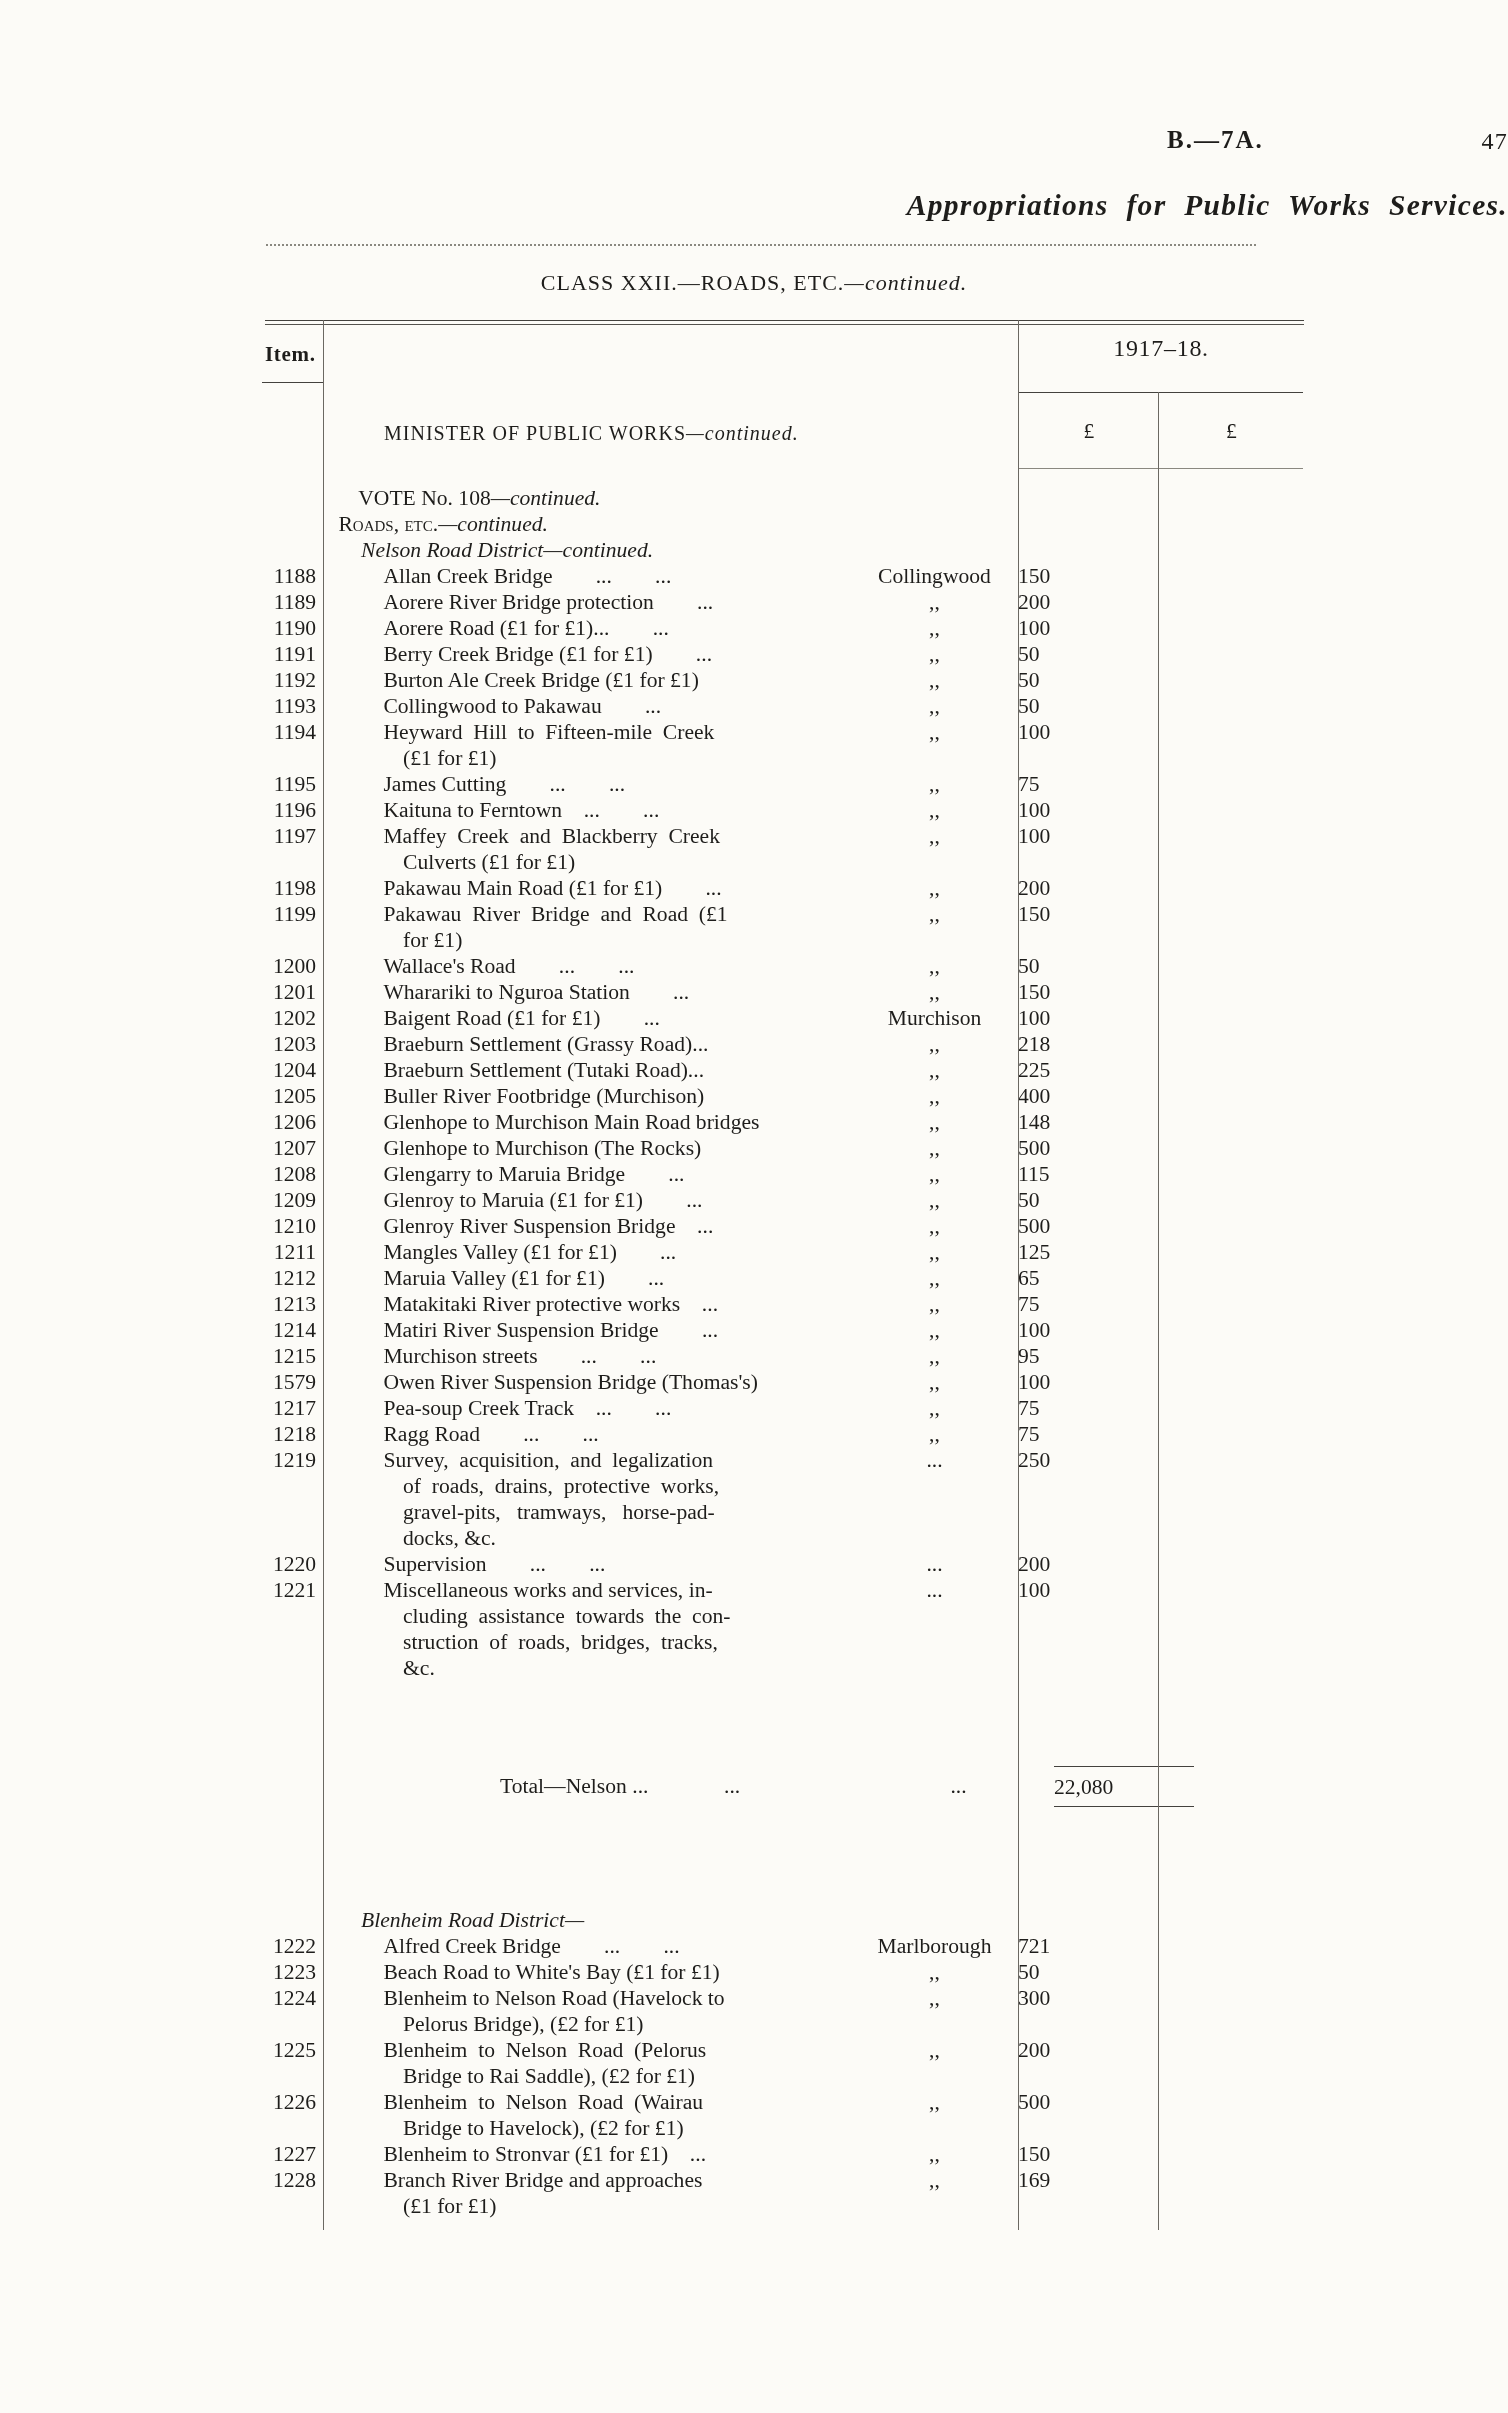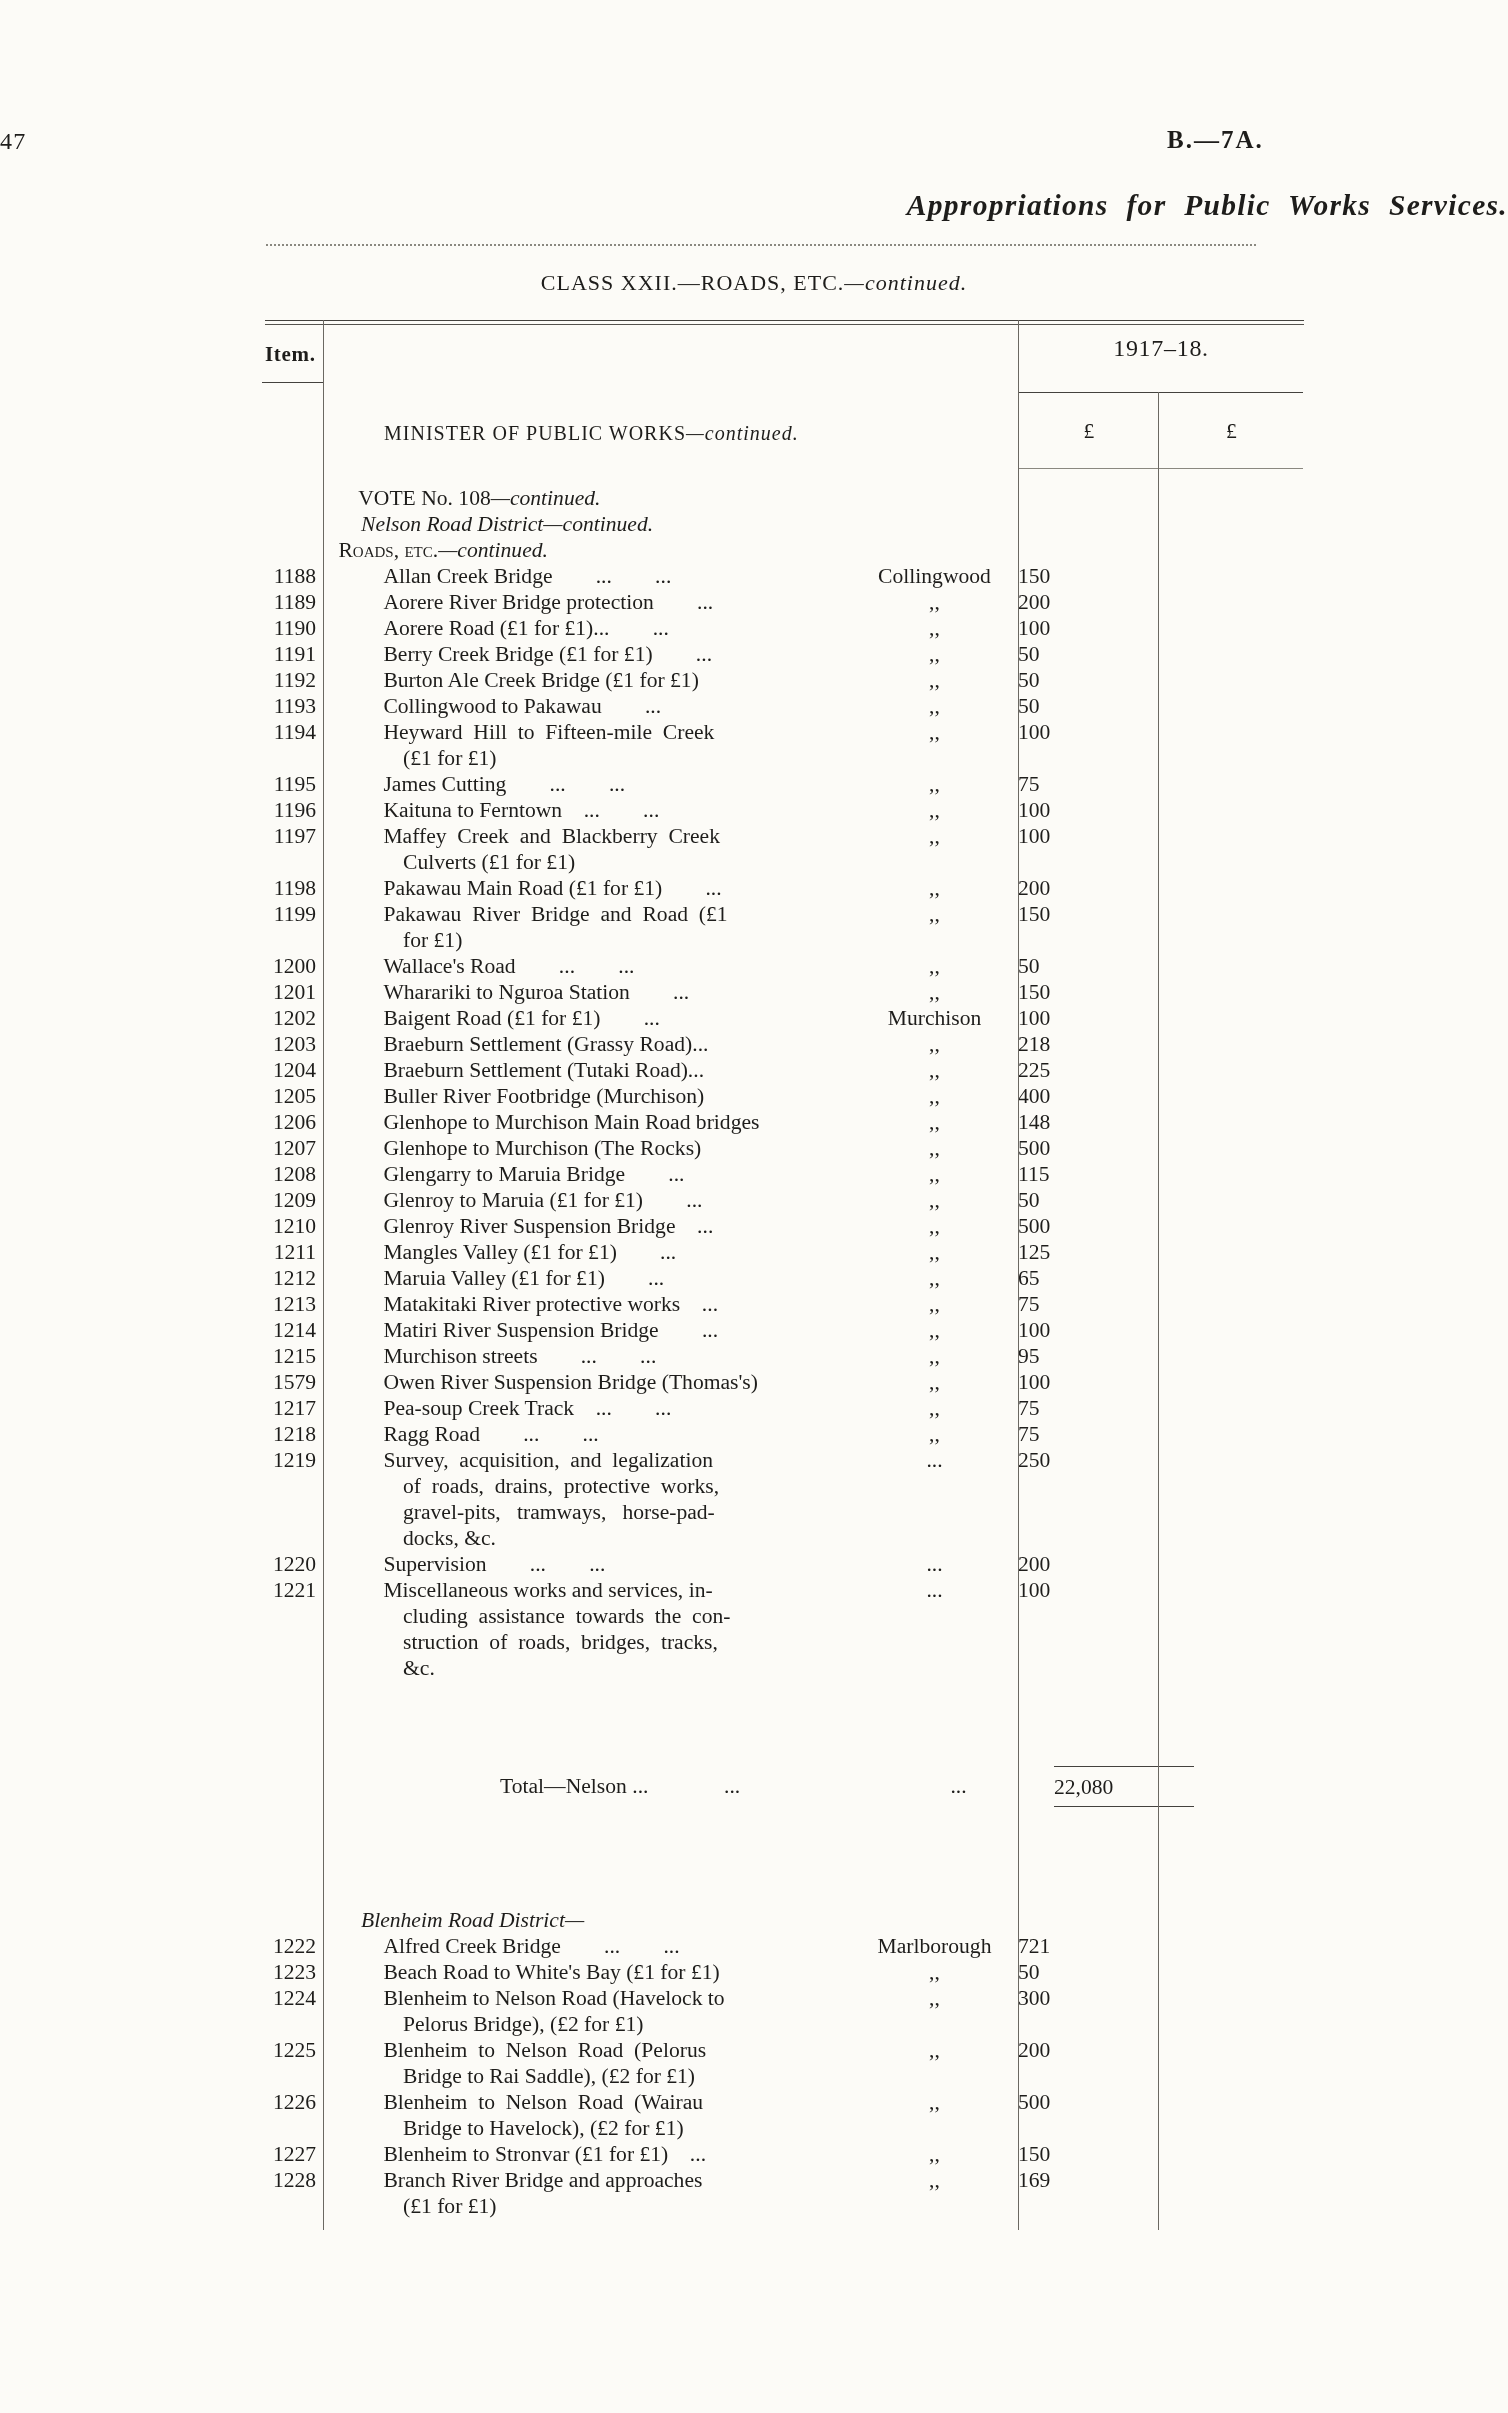--- a/index.html
+++ b/index.html
@@ -10,21 +10,21 @@
   .page {
     position: relative;
     width: 1508px;
     height: 2413px;
     background: #fcfbf7;
     color: #1e1d1b;
     overflow: hidden;
   }
   .pagenum {
     position: absolute; top: 128px; left: 0; width: 100%;
-    text-align: left; font-size: 24px; letter-spacing: 1.3px;
+    text-align: right; font-size: 24px; letter-spacing: 1.3px;
   }
   .docref {
     position: absolute; top: 126px; left: 1167px;
     font-size: 25px; font-weight: bold; letter-spacing: 2px;
   }
   .title {
     position: absolute; top: 189px; left: 0; width: 100%;
     text-align: right; font-style: italic;
     font-size: 29.5px; letter-spacing: 1.3px; word-spacing: 9.2px; font-weight: bold;
   }
@@ -124,36 +124,36 @@
   <div class="tbody">
 
     <div class="trow r-vote">
       <div class="c-item"></div>
       <div class="c-desc"><span class="b">VOTE No. 108</span><span class="it">—continued.</span></div>
       <div class="c-loc"></div>
       <div class="c-amt"></div>
       <div class="c-amt2"></div>
     </div>
 
+    <div class="trow r-roads">
+      <div class="c-item"></div>
+      <div class="c-desc"><span class="sc">Roads, etc.</span><span class="it">—continued.</span></div>
+      <div class="c-loc"></div>
+      <div class="c-amt"></div>
+      <div class="c-amt2"></div>
+    </div>
+
     <div class="trow r-district">
       <div class="c-item"></div>
       <div class="c-desc it">Nelson Road District—continued.</div>
       <div class="c-loc"></div>
       <div class="c-amt"></div>
       <div class="c-amt2"></div>
     </div>
 
-    <div class="trow r-roads">
-      <div class="c-item"></div>
-      <div class="c-desc"><span class="sc">Roads, etc.</span><span class="it">—continued.</span></div>
-      <div class="c-loc"></div>
-      <div class="c-amt"></div>
-      <div class="c-amt2"></div>
-    </div>
-
     <div class="trow">
         <div class="c-item">1188</div>
         <div class="c-desc">Allan Creek Bridge        ...        ...</div>
         <div class="c-loc">Collingwood</div>
         <div class="c-amt">150</div>
         <div class="c-amt2"></div>
       </div>
       <div class="trow">
         <div class="c-item">1189</div>
         <div class="c-desc">Aorere River Bridge protection        ...</div>

